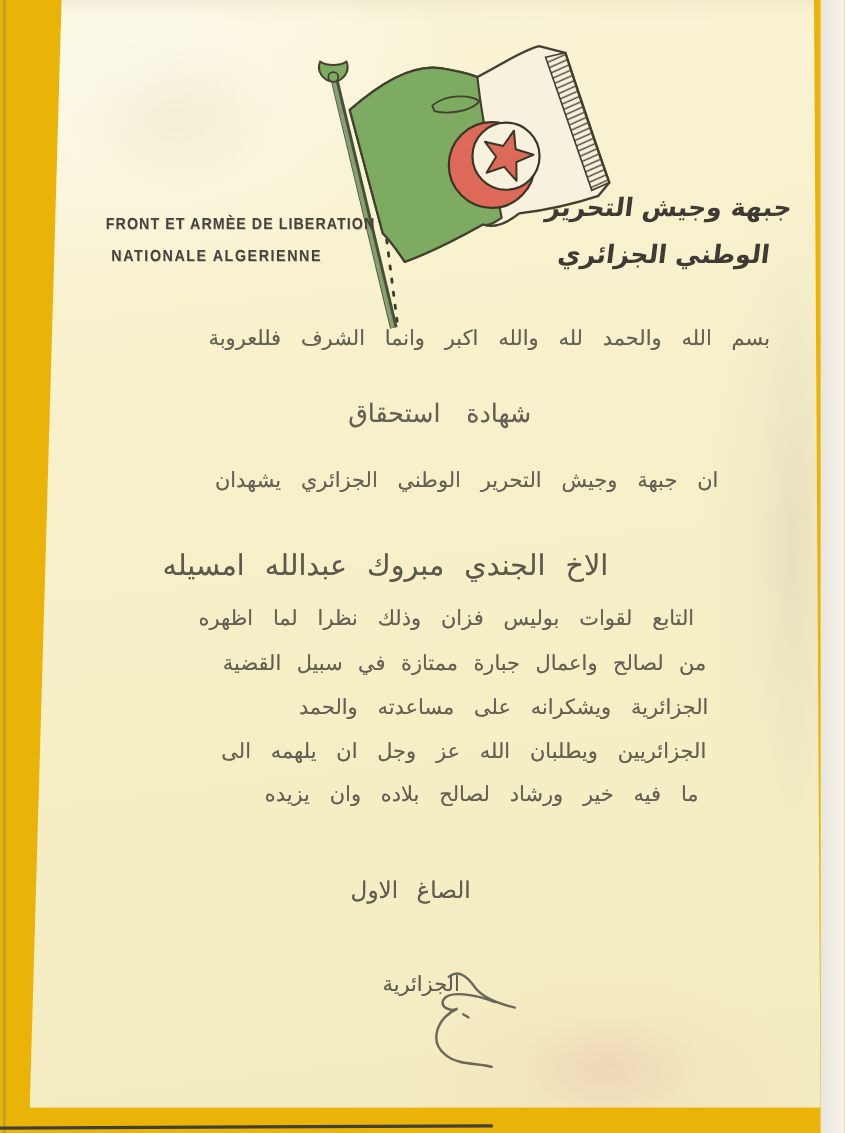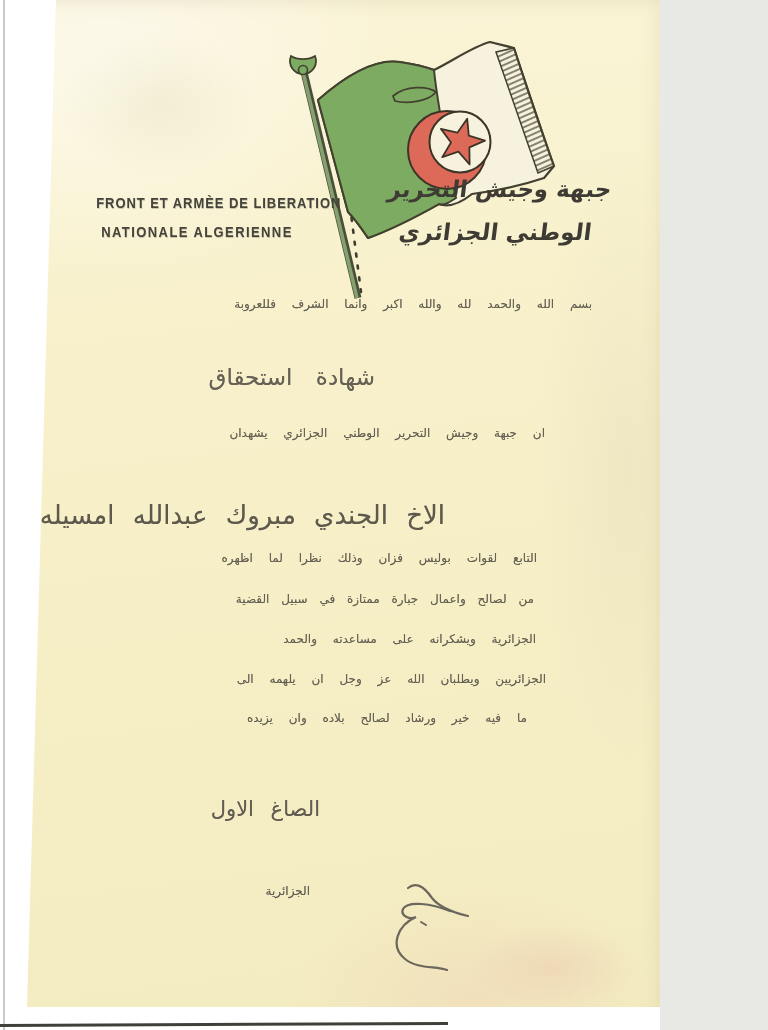--- a/index.html
+++ b/index.html
@@ -1,17 +1,17 @@
 <!DOCTYPE html>
 <html><head>
 <meta charset="utf-8">
 <style>
   html,body{margin:0;padding:0;background:#e8e8e4;}
-  .scan{position:relative;width:660px;height:1030px;overflow:hidden;
-        background:#ffffff;font-family:"DejaVu Sans",sans-serif;}
+  .scan{position:relative;width:768px;height:1030px;overflow:hidden;
+        background:#eab308;font-family:"DejaVu Sans",sans-serif;}
   
   .paper{position:absolute;inset:0;
     clip-path:polygon(56px 0,740px 0,746px 1007px,27px 1007px);
     background:
       radial-gradient(ellipse 420px 320px at 16% 6%, rgba(255,255,255,.5), rgba(255,255,255,0) 70%),
       radial-gradient(ellipse 260px 160px at 72% 97%, rgba(226,168,158,.16), rgba(226,168,158,0) 70%),
       radial-gradient(ellipse 120px 420px at 95% 45%, rgba(190,184,166,.14), rgba(190,184,166,0) 75%),
       linear-gradient(173deg,#faf4d8 0%,#f8f1cc 30%,#f6eec5 60%,#f3ebc0 100%);
     box-shadow:inset 0 0 18px rgba(180,170,130,.25);}
   .stain{position:absolute;border-radius:50%;pointer-events:none;}
@@ -32,21 +32,21 @@
   .lh-fr{position:absolute;left:92px;top:197px;width:210px;text-align:center;
     font-family:"Liberation Sans",sans-serif;font-weight:bold;font-size:13.5px;
     letter-spacing:1px;color:#45433a;transform:scale(.96,1.08);
     text-shadow:.5px .5px 0 rgba(69,67,58,.25);white-space:nowrap;}
   .lh-fr .l2{margin-top:12px;letter-spacing:1.5px;}
   .lh-ar{position:absolute;color:#3d3b33;font-weight:bold;font-size:23px;
     white-space:nowrap;transform:skewX(-7deg);letter-spacing:1px;}
   .lh-ar.a1{right:48px;top:176px;}
   .lh-ar.a2{right:68px;top:219px;}
   
-  .bline{position:absolute;font-size:12px;color:#5a574c;white-space:nowrap;
+  .bline{position:absolute;font-size:19px;color:#5a574c;white-space:nowrap;
     letter-spacing:3px;word-spacing:8px;opacity:.93;
     text-shadow:0 0 .5px rgba(90,87,76,.6);}
   .stretch-lg{letter-spacing:6px;word-spacing:12px;}
   .stretch-xl{letter-spacing:12px;word-spacing:18px;}
   .btitle{font-size:23px;letter-spacing:5px;word-spacing:16px;}
   .bname{font-size:26px;letter-spacing:4px;word-spacing:10px;color:#524f44;margin-left:18px;}
   .sig-line{color:#56534a;text-align:center;}
 </style>
 </head>
 <body>
@@ -97,24 +97,24 @@
     <div class="l2">NATIONALE ALGERIENNE</div>
   </div>
   <div class="lh-ar a1" dir="rtl">جبهة وجيش التحرير</div>
   <div class="lh-ar a2" dir="rtl">الوطني الجزائري</div>
 
   <div class="bline stretch-lg" dir="rtl" style="top:297px;right:68px">بسم الله والحمد لله والله اكبر وانما الشرف فللعروبة</div>
   <div class="bline btitle" dir="rtl" style="top:364px;right:285px">شهادة استحقاق</div>
 
   <div class="bline stretch-lg" dir="rtl" style="top:426px;right:115px">ان جبهة وجيش التحرير الوطني الجزائري يشهدان</div>
   <div class="bline bname" dir="rtl" style="top:500px;right:215px">الاخ الجندي مبروك عبدالله امسيله</div>
-  <div class="bline stretch-lg" dir="rtl" style="top:551px;right:123px">التابع لقوات بوليس فزان وذلك نظرا لما اظهره</div>
+  <div class="bline stretch-lg" dir="rtl" style="top:551px;right:137px">التابع لقوات بوليس فزان وذلك نظرا لما اظهره</div>
   <div class="bline" dir="rtl" style="top:592px;right:126px">من لصالح واعمال جبارة ممتازة في سبيل القضية</div>
   <div class="bline stretch-lg" dir="rtl" style="top:632px;right:124px">الجزائرية ويشكرانه على مساعدته والحمد</div>
-  <div class="bline stretch-lg" dir="rtl" style="top:672px;right:114px">الجزائريين ويطلبان الله عز وجل ان يلهمه الى</div>
+  <div class="bline stretch-lg" dir="rtl" style="top:672px;right:126px">الجزائريين ويطلبان الله عز وجل ان يلهمه الى</div>
   <div class="bline stretch-lg" dir="rtl" style="top:711px;right:133px">ما فيه خير ورشاد لصالح بلاده وان يزيده</div>
 
   <div class="bline sig-line" dir="rtl" style="top:797px;right:340px;font-size:21px;letter-spacing:4px;word-spacing:10px">الصاغ الاول</div>
   <div class="bline sig-line" dir="rtl" style="top:884px;right:350px;letter-spacing:3px">الجزائرية</div>
 
   <svg style="position:absolute;left:388px;top:876px" width="100" height="95" viewBox="0 0 100 95">
     <path d="M20,12 C27,6 35,9 44,22 C51,31 63,36 80,40" fill="none" stroke="#6b675c" stroke-width="2.2" stroke-linecap="round"></path>
     <path d="M62,35 C44,28 20,24 15,33 C12,40 22,44 28,41 C10,49 1,70 17,83 C29,93 48,90 59,94" fill="none" stroke="#6b675c" stroke-width="2.2" stroke-linecap="round"></path>
     <path d="M33,46 l5,3" stroke="#6b675c" stroke-width="2" stroke-linecap="round"></path>
   </svg>

